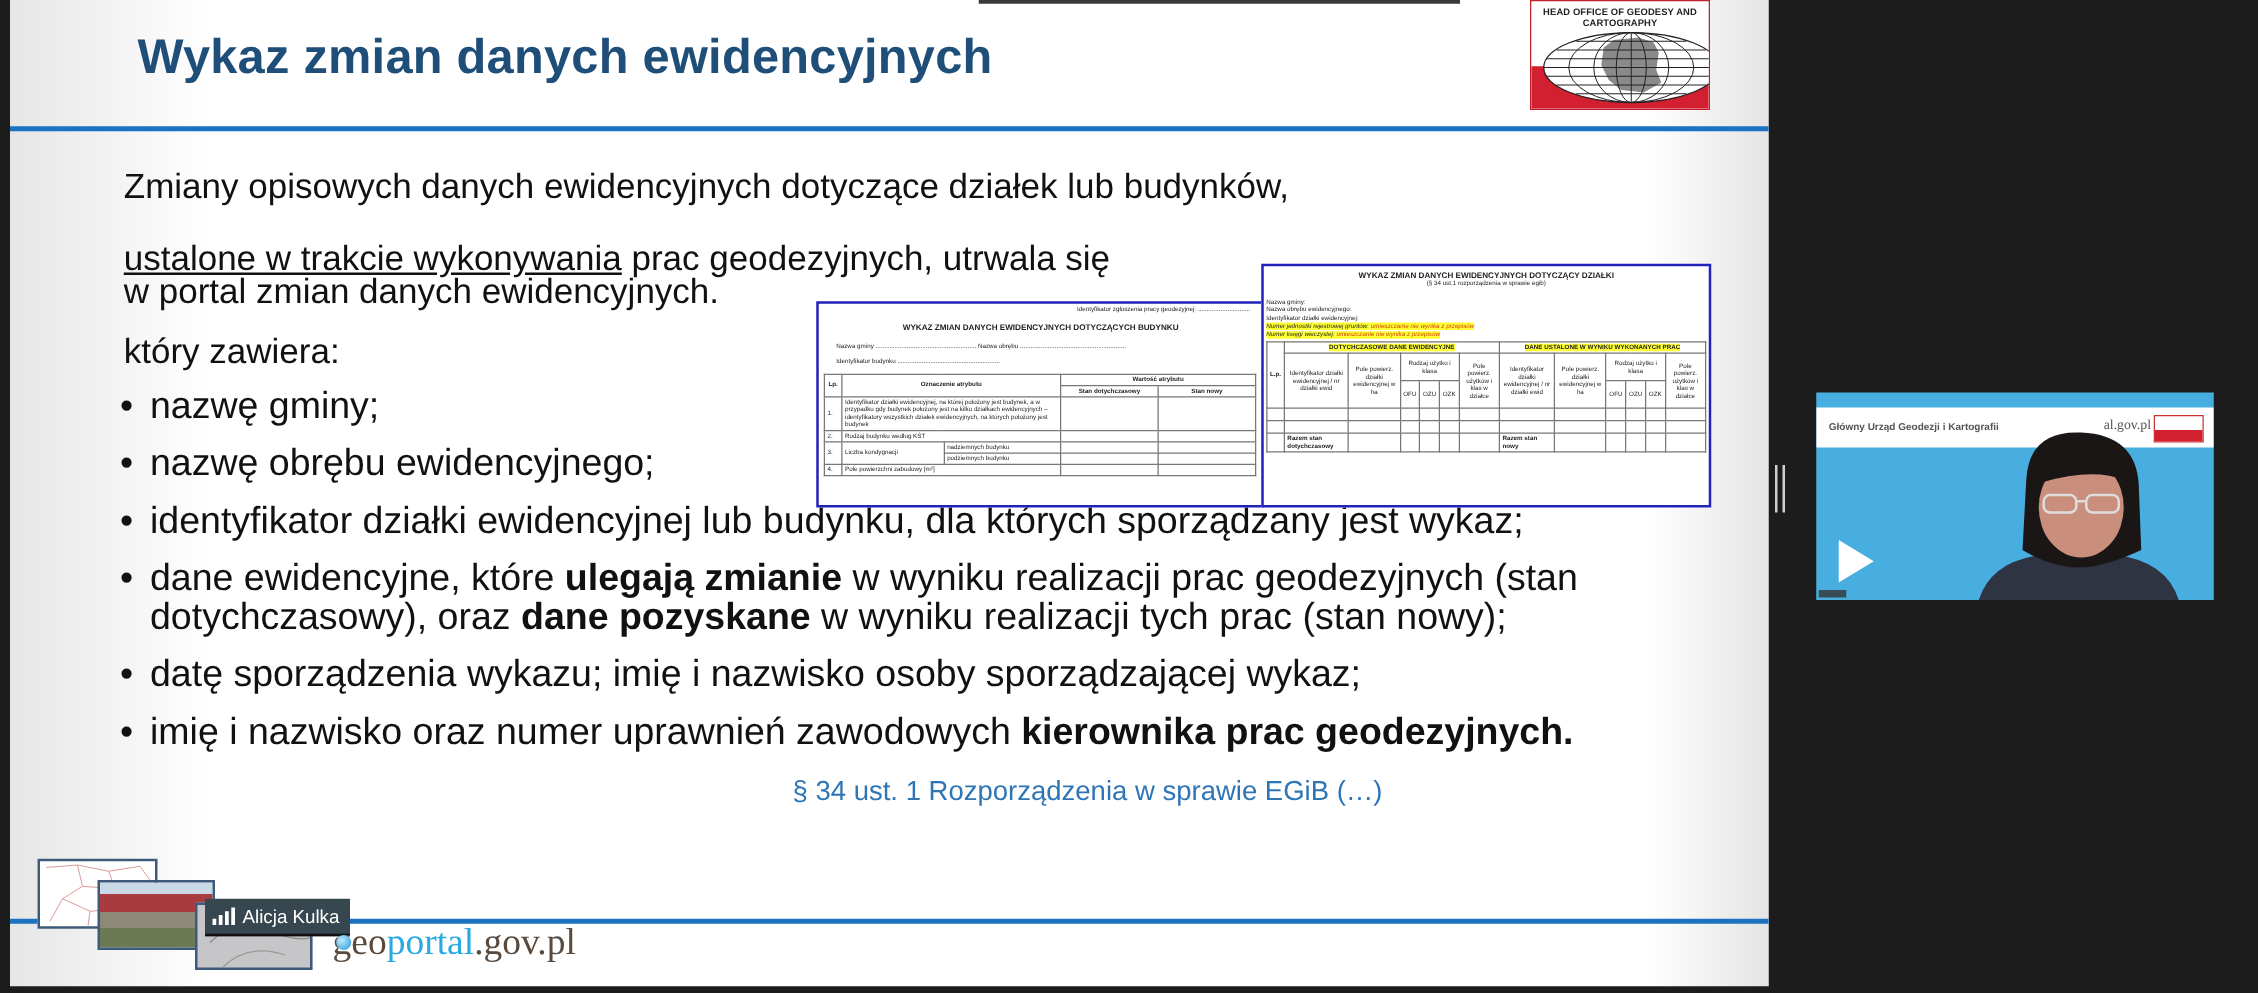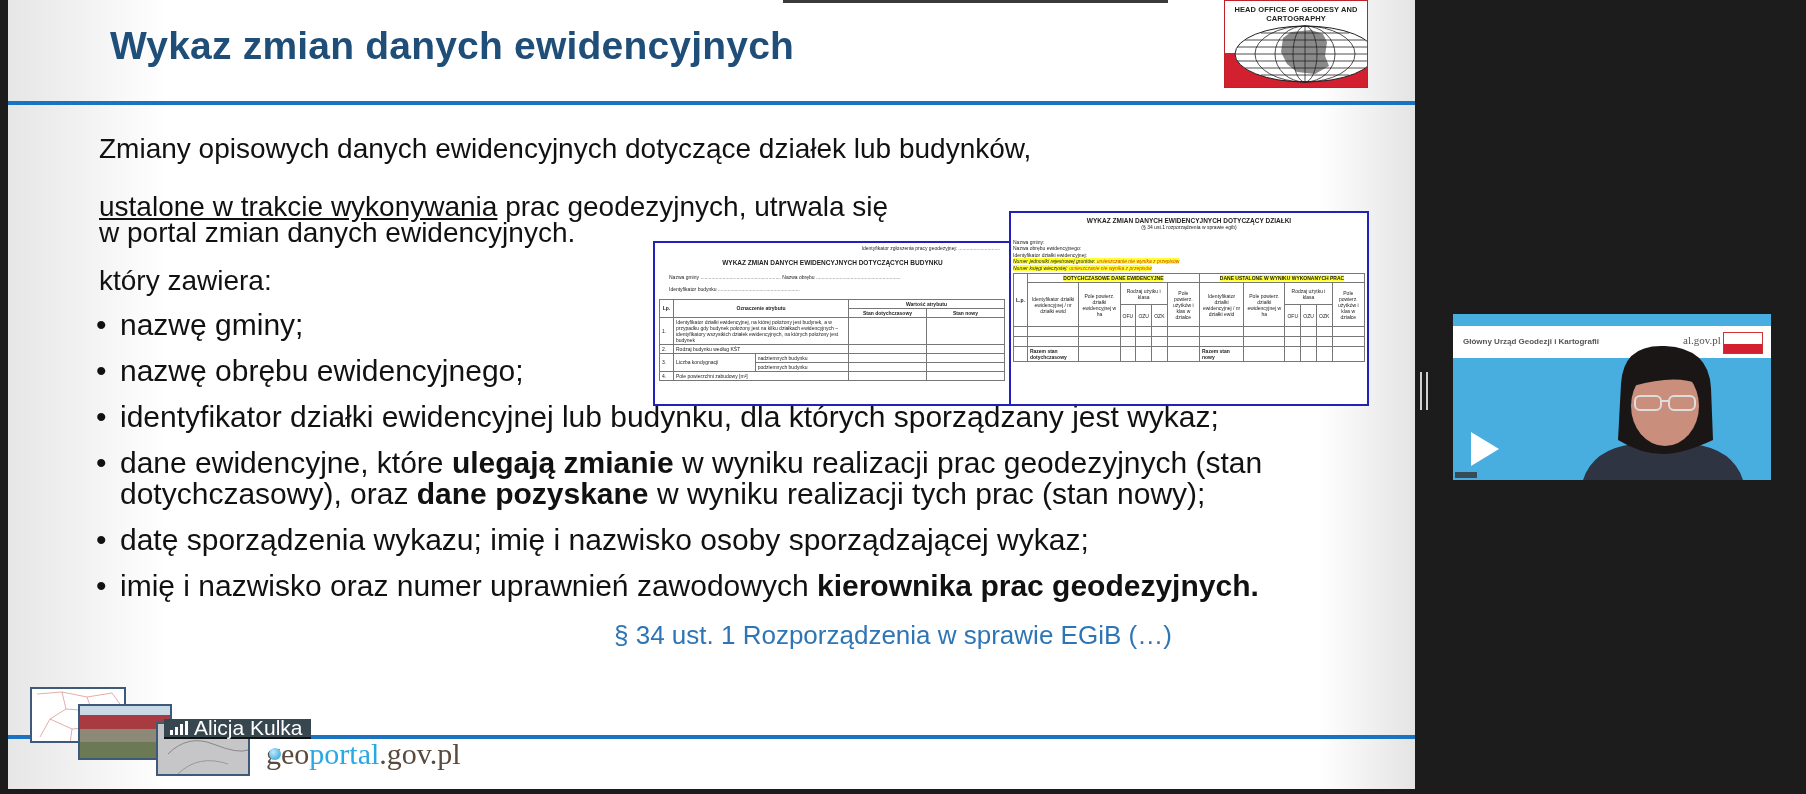--- a/index.html
+++ b/index.html
@@ -19,40 +19,40 @@
   .logo .red { position: absolute; left: 0; right: 0; top: 52px; bottom: 0; background: #d32030; }
   .logo svg { position: absolute; left: 6px; top: 15px; }
 
   .body-text { position: absolute; left: 91px; font-size: 28px; color: #111; line-height: 34px; white-space: nowrap; }
   .u { text-decoration: underline; }
   .bullets { position: absolute; left: 86px; top: 309px; font-size: 30px; color: #111; }
   .bullet { position: relative; padding-left: 26px; line-height: 31px; margin-bottom: 15px; white-space: nowrap; }
   .bullet::before { content: "•"; position: absolute; left: 2px; top: 0; }
   .bullet b { font-weight: bold; }
 
-  .citation { position: absolute; left: 606px; top: 620px; font-size: 26px; color: #2e75b6; white-space: nowrap; text-align: right; }
+  .citation { position: absolute; left: 626px; top: 620px; font-size: 22px; color: #2e75b6; white-space: nowrap; text-align: right; }
 
   
   .form { position: absolute; background: #fff; border: 2px solid #2222bb; font-family: "Liberation Sans", sans-serif; color: #222; overflow: hidden; }
   .form-b { left: 645px; top: 241px; width: 359px; height: 165px; }
   .form-d { left: 1001px; top: 211px; width: 360px; height: 195px; }
   .tiny { font-size: 5px; line-height: 6.5px; }
   .ftitle { font-size: 6.5px; font-weight: bold; text-align: center; }
   .form table { border-collapse: collapse; width: 100%; }
   .form td, .form th { border: 1px solid #777; font-size: 5px; line-height: 6px; padding: 1px 2px; font-weight: normal; vertical-align: middle; }
   .form th { text-align: center; font-weight: bold; }
   .hl { background: #ffff33; }
   .hl-red { color: #d04010; font-style: italic; background: #ffff33; }
 
   
   .thumb { position: absolute; border: 2px solid #3e5a7a; overflow: hidden; }
   .thumb1 { left: 22px; top: 687px; width: 96px; height: 56px; background: #fff; }
   .thumb2 { left: 70px; top: 704px; width: 94px; height: 56px; background: linear-gradient(180deg, #c9d9e6 0 18%, #a83b3f 18% 45%, #8c8a76 45% 70%, #6b7a55 70%); }
   .thumb3 { left: 148px; top: 722px; width: 94px; height: 54px; background: #c6c6c8; }
-  .name-tag { position: absolute; left: 156px; top: 719px; height: 20px; padding: 0 8px 0 6px; background: #36474f; color: #fff; font-size: 21px; display: flex; align-items: center; gap: 6px; border-bottom: 2px solid #111; }
+  .name-tag { position: absolute; left: 156px; top: 719px; height: 30px; padding: 0 8px 0 6px; background: #36474f; color: #fff; font-size: 15px; display: flex; align-items: center; gap: 6px; border-bottom: 2px solid #111; }
   .signal { display: inline-flex; align-items: flex-end; gap: 2px; height: 14px; }
   .signal i { display: block; width: 3px; background: #fff; }
   .geoportal { position: absolute; left: 258px; top: 737px; font-family: "Liberation Serif", serif; font-size: 30px; color: #5a4a3e; white-space: nowrap; }
   .geoportal .blue { color: #27a9e1; }
   .geoportal .dot { display: inline-block; width: 12px; height: 12px; border-radius: 50%; background: radial-gradient(circle at 35% 35%, #bfe9ff, #1e9ad6); position: absolute; left: 3px; top: 11px; }
 
   
   .splitter { position: absolute; left: 1420px; top: 372px; width: 10px; height: 38px; display: flex; gap: 4px; }
   .splitter i { display: block; width: 2px; height: 38px; background: #cfcfcf; }
   .video-tile { position: absolute; left: 1453px; top: 314px; width: 318px; height: 166px; background: #48aee0; overflow: hidden; }

